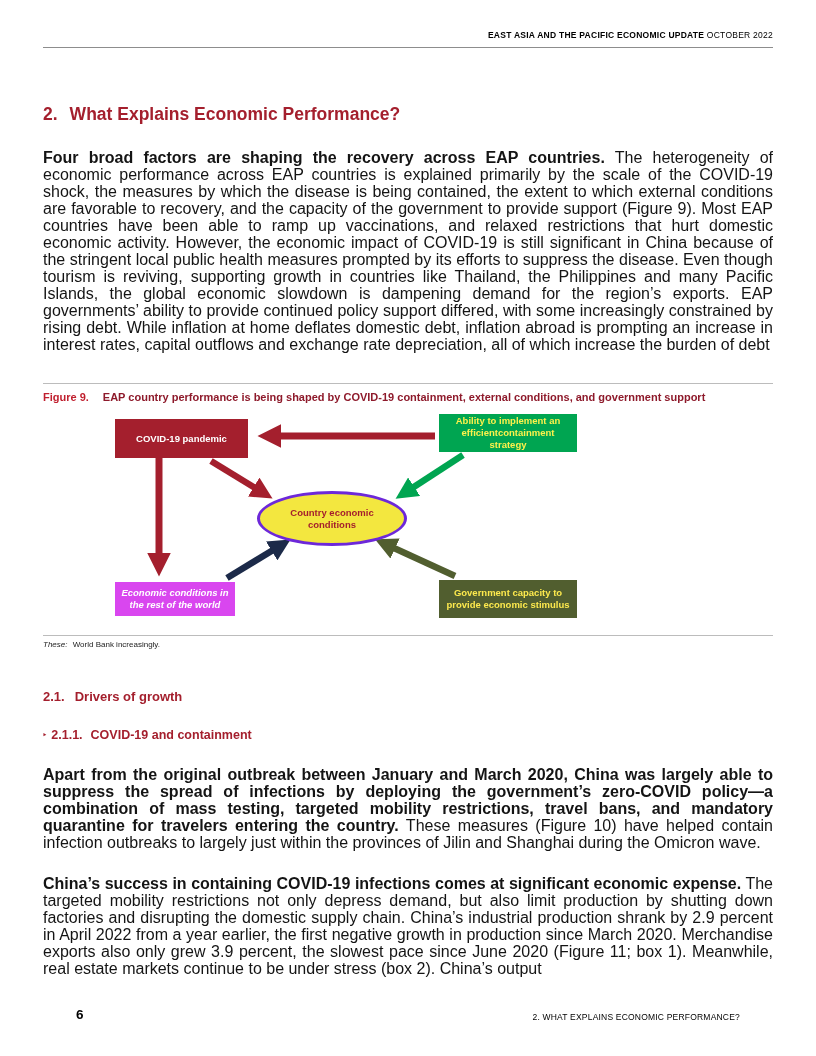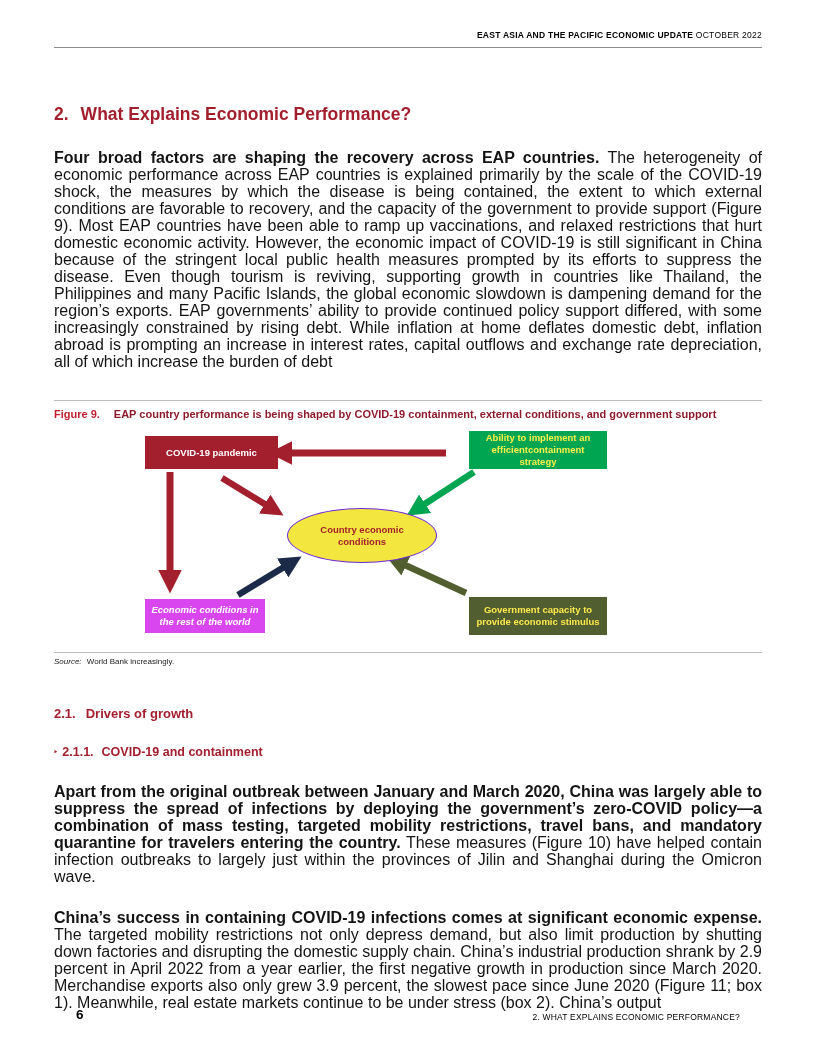--- a/index.html
+++ b/index.html
@@ -1,17 +1,17 @@
 <!DOCTYPE html>
 <html><head>
 <meta charset="utf-8">
 <style>
   html,body{margin:0;padding:0;background:#e8e8e8;}
   .page{width:816px;height:1056px;box-sizing:border-box;margin:0 auto;background:#ffffff;
-        padding:30px 54px 0;position:relative;font-family:"Liberation Sans",sans-serif;color:#111;}
+        padding:30px 43px 0;position:relative;font-family:"Liberation Sans",sans-serif;color:#111;}
   
   .header-text{text-align:right;font-size:8.5px;letter-spacing:.25px;color:#000;}
   .rule{border-top:1px solid #9a9a9a;height:0;}
   .header-rule{margin-top:7px;border-top-color:#8d8d8d;}
   
   h1{margin:56px 0 0;font-size:17.5px;font-weight:bold;color:#A41F2D;}
   .h-num{margin-right:12px;}
   h2{margin:40px 0 0;font-size:13px;font-weight:bold;color:#A41F2D;}
   h2 .h-num{margin-right:10px;}
   h3{margin:24px 0 0;font-size:12.5px;font-weight:bold;color:#A41F2D;}
@@ -20,25 +20,25 @@
   
   .body-para{margin:24px 0 0;font-size:16px;line-height:17px;text-align:justify;color:#141414;}
   .body-para b{font-weight:bold;}
   
   .fig-caption{margin-top:30px;border-top:1px solid #bcbcbc;padding-top:7px;font-size:11px;
                font-weight:bold;color:#8E1A2B;}
   .fig-label{color:#C01F2E;margin-right:14px;}
   .diagram{position:relative;height:218px;margin-top:8px;}
   .diagram svg{position:absolute;left:0;top:0;}
   .node{position:absolute;display:flex;align-items:center;justify-content:center;text-align:center;
-        font-weight:bold;font-size:9.5px;line-height:1.25;box-sizing:border-box;padding:3px 6px;margin-left:19px;}
-  .node-covid{left:72px;top:8px;width:133px;height:33px;background:#A41F2D;color:#ffffff;}
+        font-weight:bold;font-size:9.5px;line-height:1.25;box-sizing:border-box;padding:3px 6px;}
+  .node-covid{left:72px;top:8px;width:133px;height:39px;background:#A41F2D;color:#ffffff;}
   .node-containment{left:396px;top:3px;width:138px;height:38px;background:#00A551;color:#FDF14B;}
   .node-ellipse{left:214px;top:80px;width:150px;height:55px;background:#F3E73F;color:#A41F2D;
-                border:1px solid #6d28d9;border-radius:50%;padding:0 24px;}
+                border:3px solid #6d28d9;border-radius:50%;padding:0 24px;}
   .node-world{left:72px;top:171px;width:120px;height:34px;background:#d946ef;color:#ffffff;font-style:italic;}
   .node-gov{left:396px;top:169px;width:138px;height:38px;background:#515E2F;color:#FDE94D;}
   .source-rule{margin-top:6px;border-top-color:#bcbcbc;}
   .source{font-size:8px;margin-top:4px;color:#222;}
   .source i{font-style:italic;margin-right:3px;}
   
   footer{position:absolute;left:76px;right:76px;bottom:34px;display:flex;
          justify-content:space-between;align-items:flex-end;}
   .page-num{font-size:13.5px;font-weight:bold;color:#000;}
   .running-footer{font-size:8.5px;letter-spacing:.2px;color:#000;}
@@ -84,21 +84,21 @@
         <line x1="412" y1="165" x2="340" y2="132" stroke="#515E2F" stroke-width="6.5" marker-end="url(#ah-olive)"></line>
       </svg>
       <div class="node node-covid">COVID-19 pandemic</div>
       <div class="node node-containment">Ability to implement an efficientcontainment strategy</div>
       <div class="node node-ellipse">Country economic conditions</div>
       <div class="node node-world">Economic conditions in the rest of the world</div>
       <div class="node node-gov">Government capacity to provide economic stimulus</div>
     </div>
 
     <div class="rule source-rule"></div>
-    <div class="source"><i>Source:</i><span> World Bank increasingly.</span></div>
+    <div class="source"><i>These:</i><span> World Bank increasingly.</span></div>
   </section>
 
   <h2><span class="h-num">2.1.</span><span>Drivers of growth</span></h2>
 
   <h3><span class="bullet">‣</span><span class="h-num3">2.1.1.</span><span>COVID-19 and containment</span></h3>
 
   <p class="body-para"><b>Apart from the original outbreak between January and March 2020, China was largely able to suppress the spread of infections by deploying the government’s zero-COVID policy—a combination of mass testing, targeted mobility restrictions, travel bans, and mandatory quarantine for travelers entering the country.</b><span> These measures (Figure 10) have helped contain infection outbreaks to largely just within the provinces of Jilin and Shanghai during the Omicron wave.</span></p>
 
   <p class="body-para"><b>China’s success in containing COVID-19 infections comes at significant economic expense.</b><span> The targeted mobility restrictions not only depress demand, but also limit production by shutting down factories and disrupting the domestic supply chain. China’s industrial production shrank by 2.9 percent in April 2022 from a year earlier, the first negative growth in production since March 2020. Merchandise exports also only grew 3.9 percent, the slowest pace since June 2020 (Figure 11; box 1). Meanwhile, real estate markets continue to be under stress (box 2). China’s output</span></p>
 

